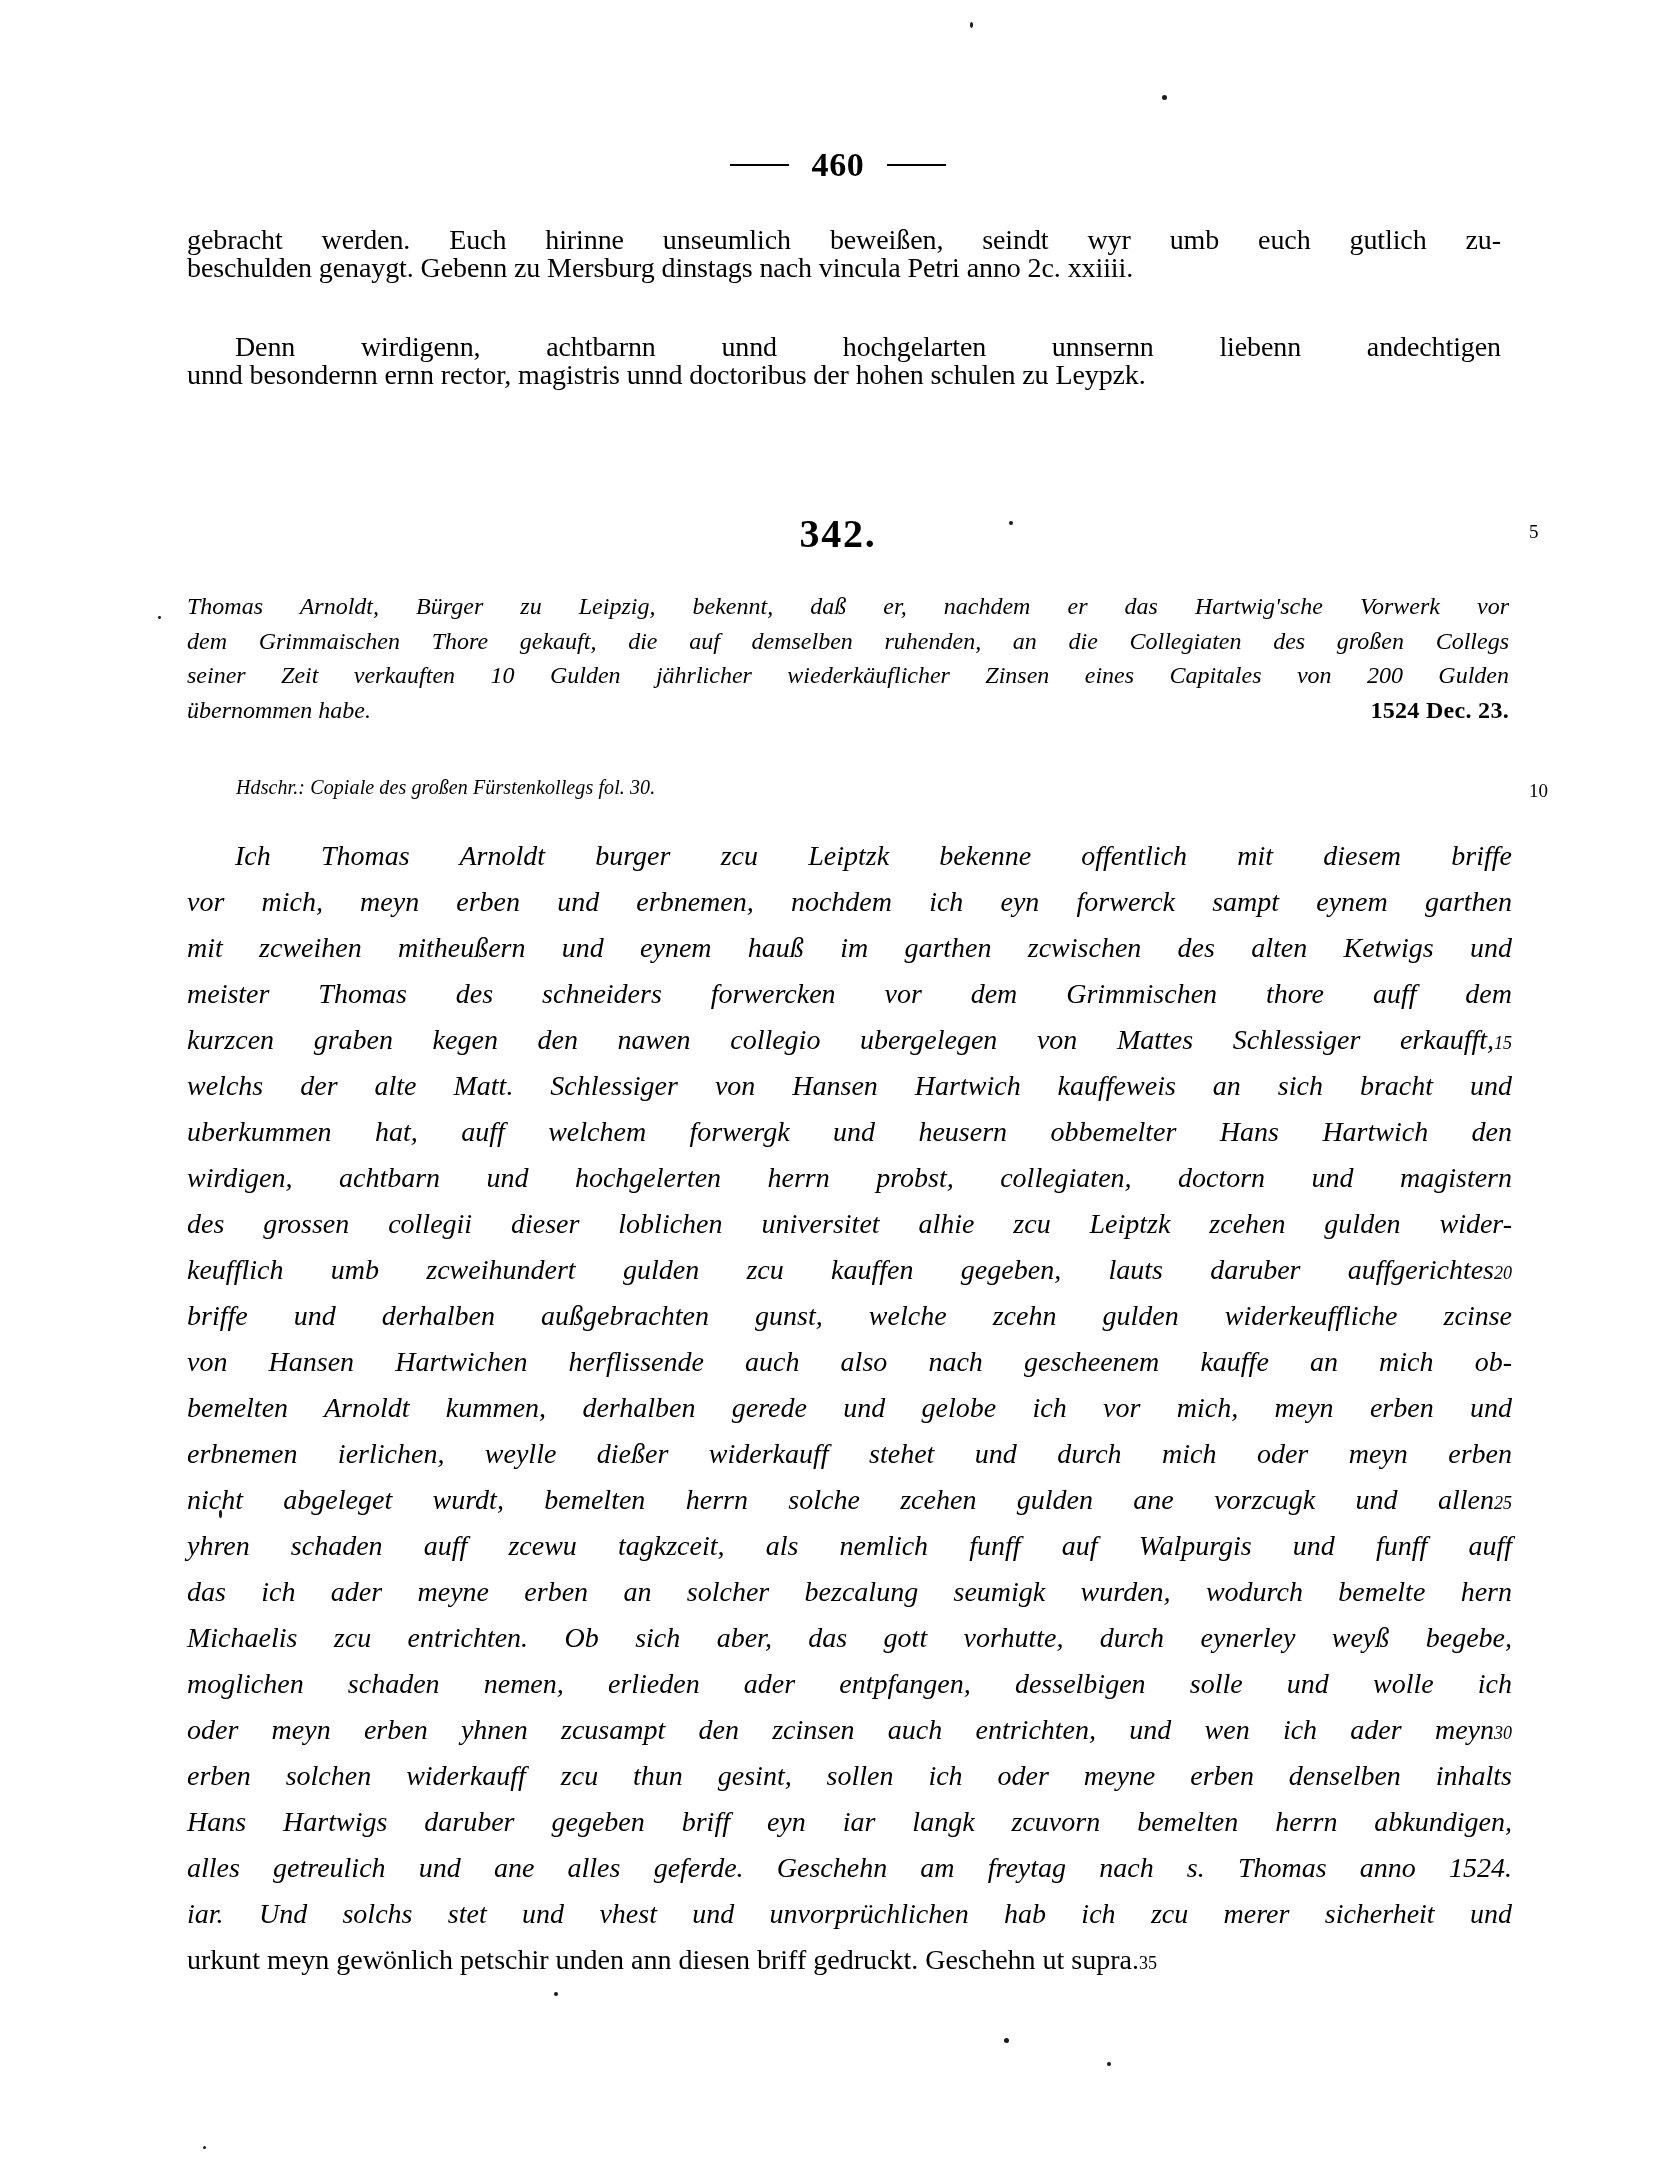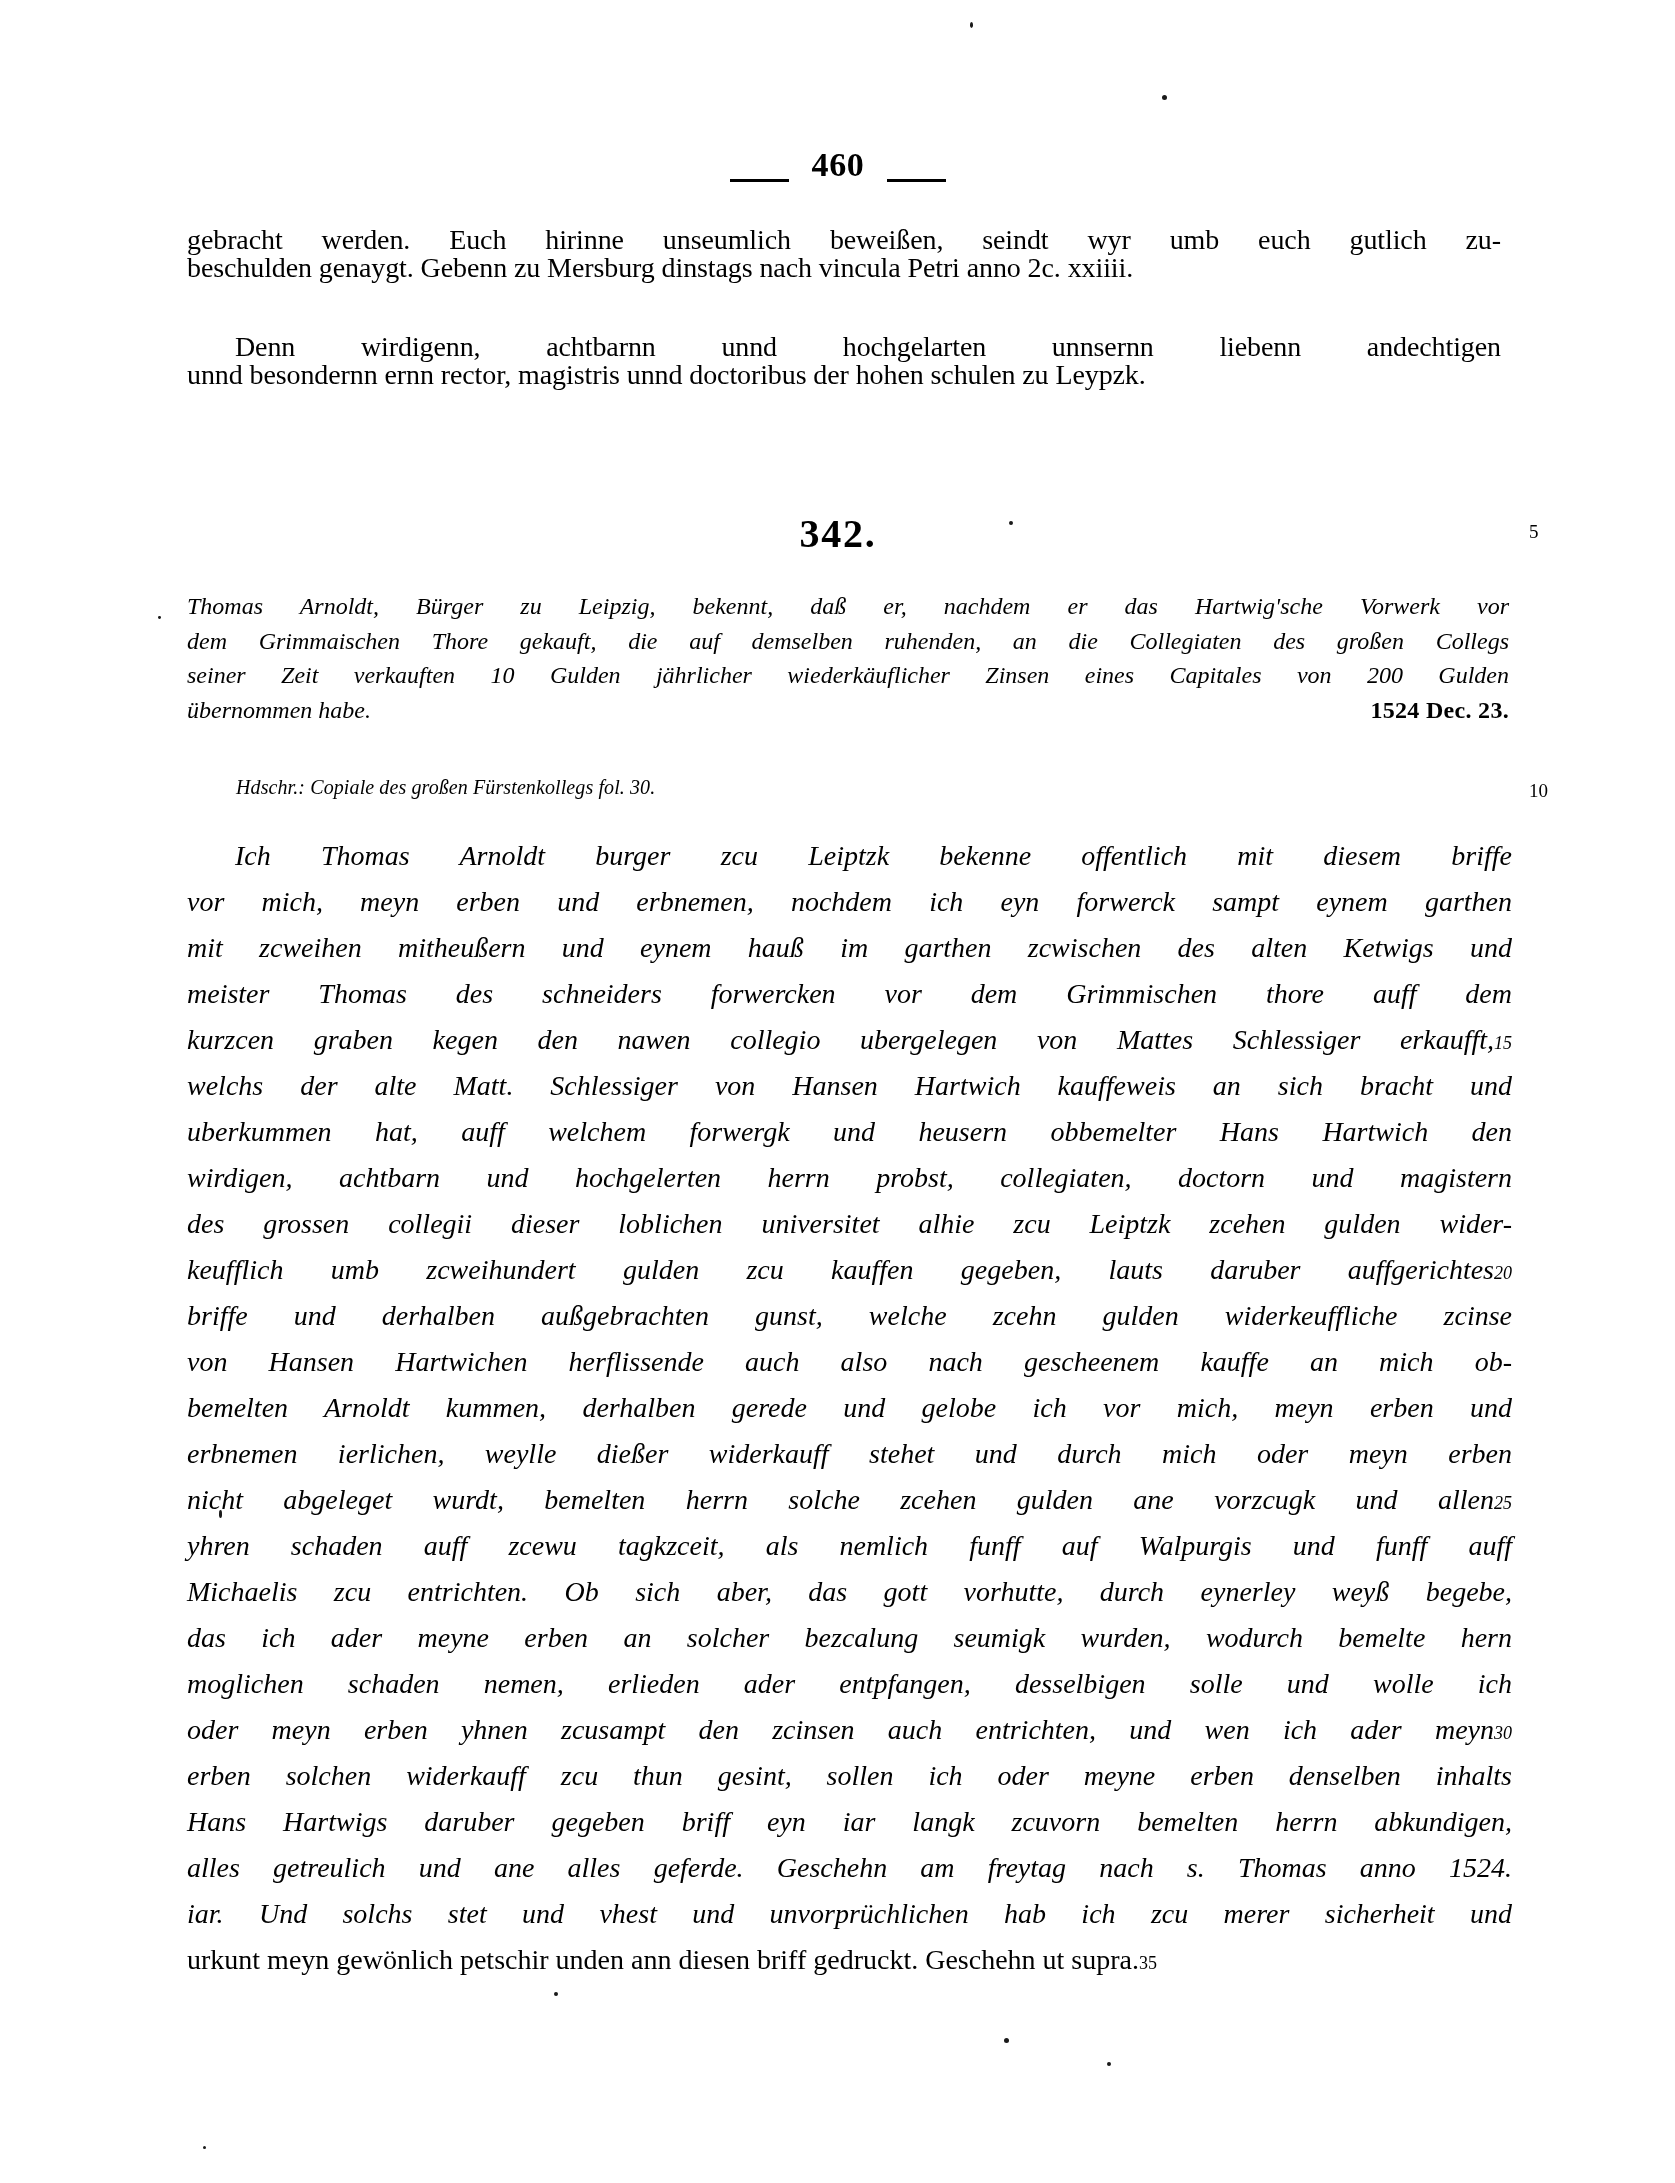--- a/index.html
+++ b/index.html
@@ -23,21 +23,21 @@
     height: 2183px;
   }
 
   
   .running-head {
     position: absolute;
     top: 148px;
     left: 0;
     width: 1676px;
     display: flex;
-    align-items: flex-end;
+    align-items: center;
     justify-content: center;
     gap: 23px;
   }
   .rule-left, .rule-right {
     display: block;
     width: 59px;
     height: 2.8px;
     background: #000;
   }
   .folio-number {
@@ -216,22 +216,22 @@
     <span class="ln">uberkummen hat, auff welchem forwergk und heusern obbemelter Hans Hartwich den</span>
     <span class="ln">wirdigen, achtbarn und hochgelerten herrn probst, collegiaten, doctorn und magistern</span>
     <span class="ln">des grossen collegii dieser loblichen universitet alhie zcu Leiptzk zcehen gulden wider-</span>
     <span class="ln"><span>keufflich umb zcweihundert gulden zcu kauffen gegeben, lauts daruber auffgerichtes</span><span class="lnum-inline">20</span></span>
     <span class="ln">briffe und derhalben außgebrachten gunst, welche zcehn gulden widerkeuffliche zcinse</span>
     <span class="ln">von Hansen Hartwichen herflissende auch also nach gescheenem kauffe an mich ob-</span>
     <span class="ln">bemelten Arnoldt kummen, derhalben gerede und gelobe ich vor mich, meyn erben und</span>
     <span class="ln">erbnemen ierlichen, weylle dießer widerkauff stehet und durch mich oder meyn erben</span>
     <span class="ln"><span>nicht abgeleget wurdt, bemelten herrn solche zcehen gulden ane vorzcugk und allen</span><span class="lnum-inline">25</span></span>
     <span class="ln">yhren schaden auff zcewu tagkzceit, als nemlich funff auf Walpurgis und funff auff</span>
+    <span class="ln">das ich ader meyne erben an solcher bezcalung seumigk wurden, wodurch bemelte hern</span>
     <span class="ln">Michaelis zcu entrichten.  Ob sich aber, das gott vorhutte, durch eynerley weyß begebe,</span>
-    <span class="ln">das ich ader meyne erben an solcher bezcalung seumigk wurden, wodurch bemelte hern</span>
     <span class="ln">moglichen schaden nemen, erlieden ader entpfangen, desselbigen solle und wolle ich</span>
     <span class="ln"><span>oder meyn erben yhnen zcusampt den zcinsen auch entrichten, und wen ich ader meyn</span><span class="lnum-inline">30</span></span>
     <span class="ln">erben solchen widerkauff zcu thun gesint, sollen ich oder meyne erben denselben inhalts</span>
     <span class="ln">Hans Hartwigs daruber gegeben briff eyn iar langk zcuvorn bemelten herrn abkundigen,</span>
     <span class="ln">alles getreulich und ane alles geferde.  Geschehn am freytag nach s. Thomas anno 1524.</span>
     <span class="ln">iar.  Und solchs stet und vhest und unvorprüchlichen hab ich zcu merer sicherheit und</span>
     <span class="ln-flat"><span>urkunt meyn gewönlich petschir unden ann diesen briff gedruckt.  Geschehn ut supra.</span><span class="lnum-inline">35</span></span>
   </div>
 
   <div class="lnum-margin" id="lnum-5">5</div>

